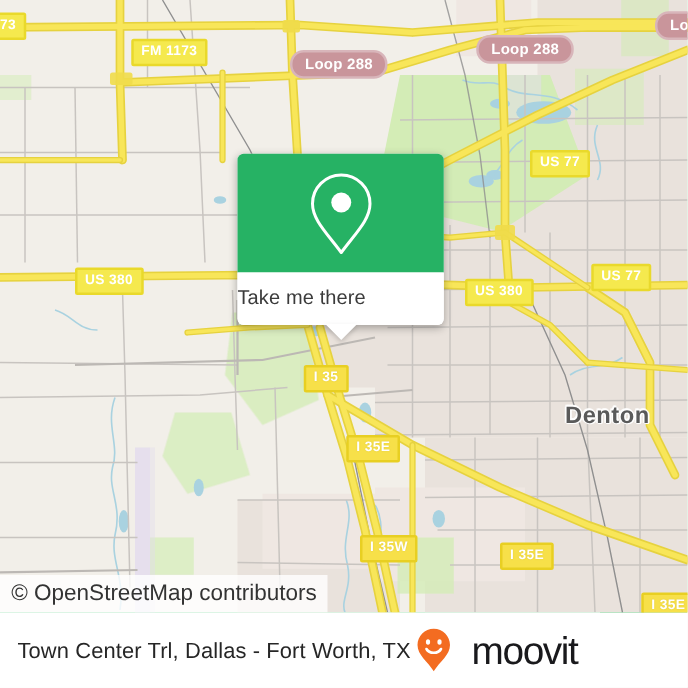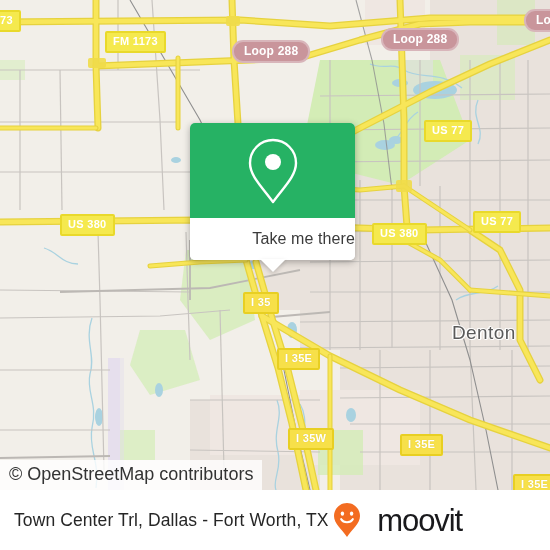--- a/index.html
+++ b/index.html
@@ -108,21 +108,21 @@
     display: flex;
     align-items: center;
     justify-content: center;
   }
   #callout-bottom {
     background: #ffffff;
     height: 42px;
     border-radius: 0 0 5px 5px;
     display: flex;
     align-items: center;
-    justify-content: flex-end;
+    justify-content: flex-start;
     position: relative;
   }
   #callout-label {
     font-size: 16px;
     color: #3b3b3b;
     font-family: "Liberation Sans", sans-serif;
     letter-spacing: .1px;
   }
   #callout-tail {
     position: absolute;
@@ -380,21 +380,21 @@
         <div class="shield trunk" style="left: 372px; top: 223px;">US 380</div>
         <div class="shield trunk" style="left: 473px; top: 211px;">US 77</div>
         <div class="shield motorway" style="left: 243px; top: 292px;">I 35</div>
         <div class="shield motorway" style="left: 277px; top: 348px;">I 35E</div>
         <div class="shield motorway" style="left: 288px; top: 428px;">I 35W</div>
         <div class="shield motorway" style="left: 400px; top: 434px;">I 35E</div>
         <div class="shield motorway" style="left: 513px; top: 474px;">I 35E</div>
       </div>
 
     <div id="place-layer">
-        <div class="place-label" style="left: 452px; top: 322px;">Denton</div>
+        <div class="place-label" style="left: 452px; top: 322px; font-weight: bold;">Denton</div>
       </div>
 
     <div id="callout">
       <div id="callout-top">
         <svg width="60" height="72" viewBox="0 0 60 72">
           <path d="M30,5 C17.3,5 7,15.3 7,28 C7,41 19,52 30,67 C41,52 53,41 53,28 C53,15.3 42.7,5 30,5 Z" fill="none" stroke="#ffffff" stroke-width="2.4" stroke-linejoin="round"></path>
           <circle cx="30" cy="27" r="8" fill="#ffffff"></circle>
         </svg>
       </div>
       <div id="callout-bottom">

